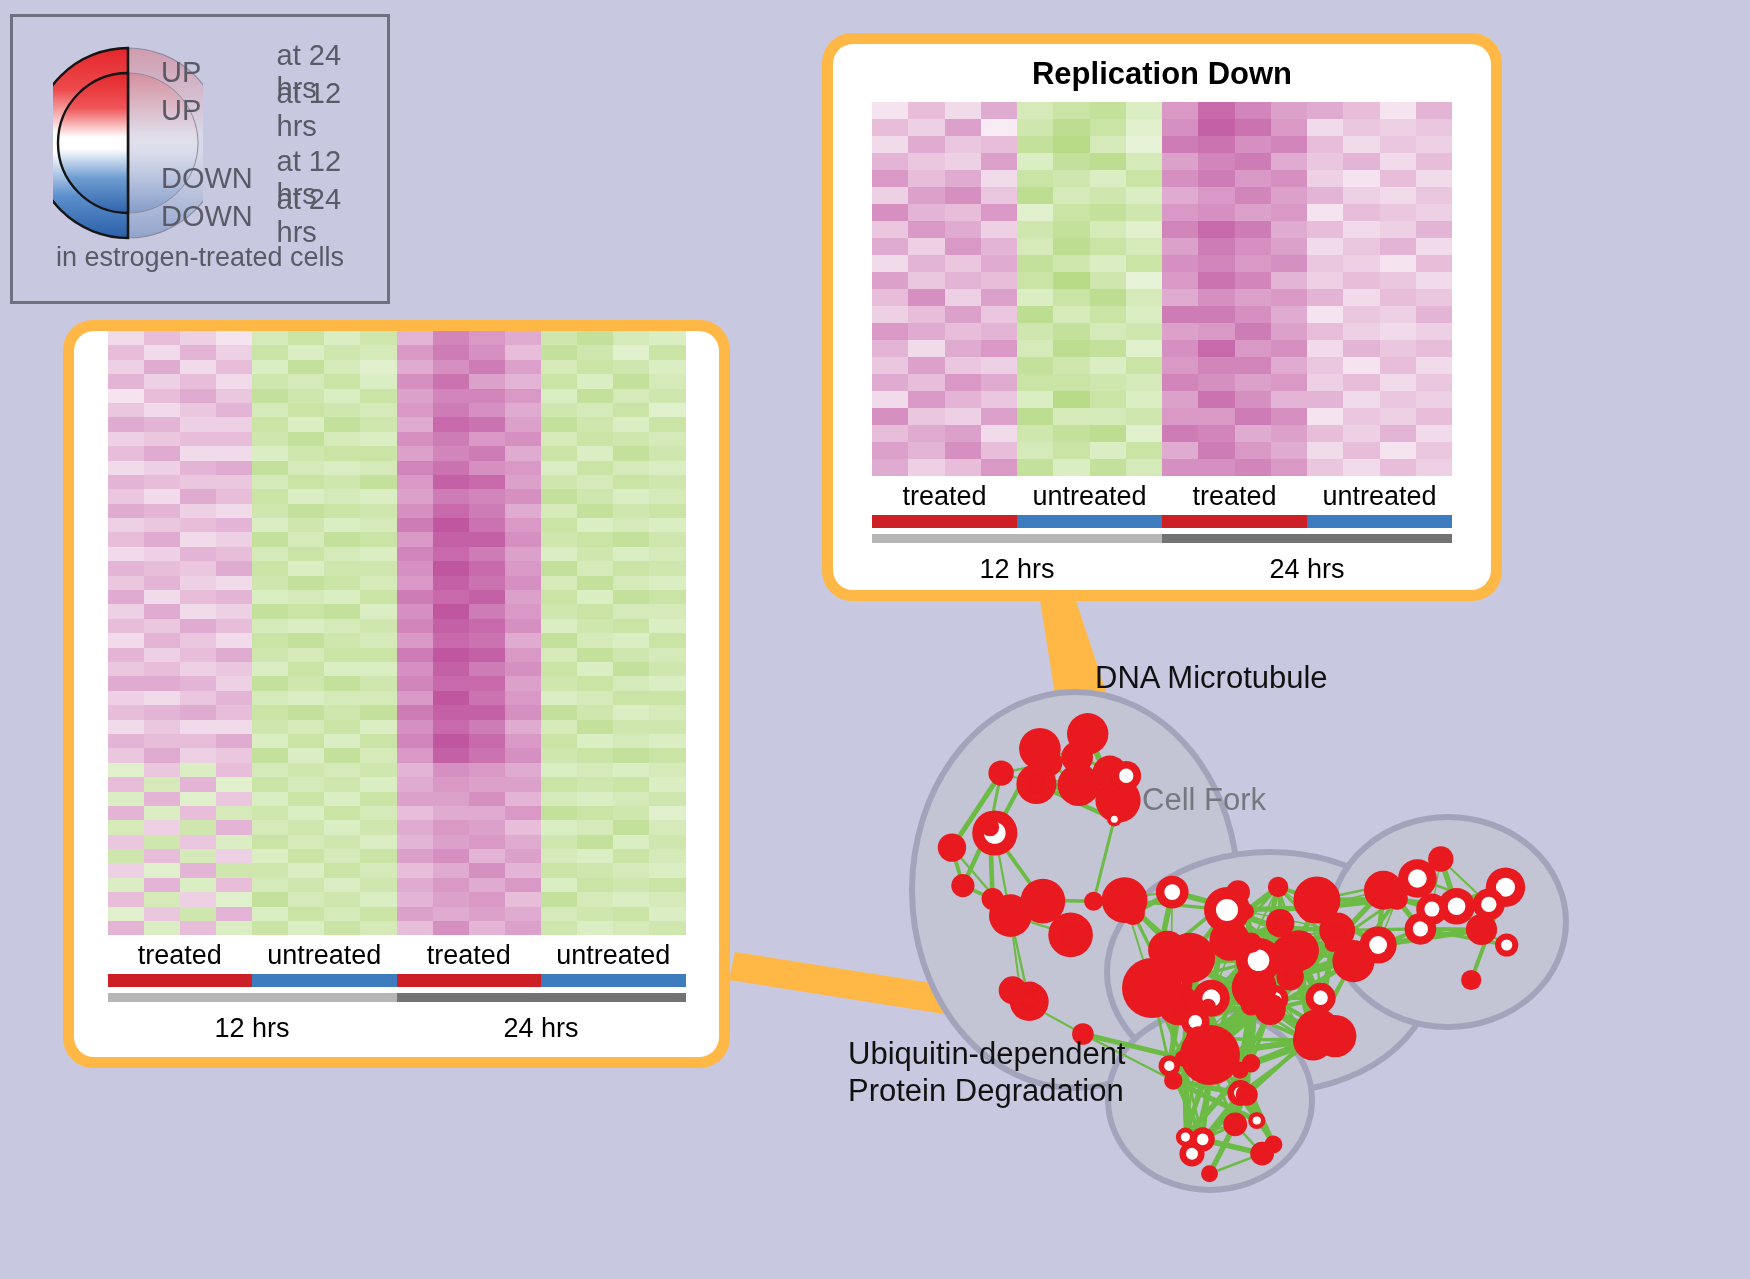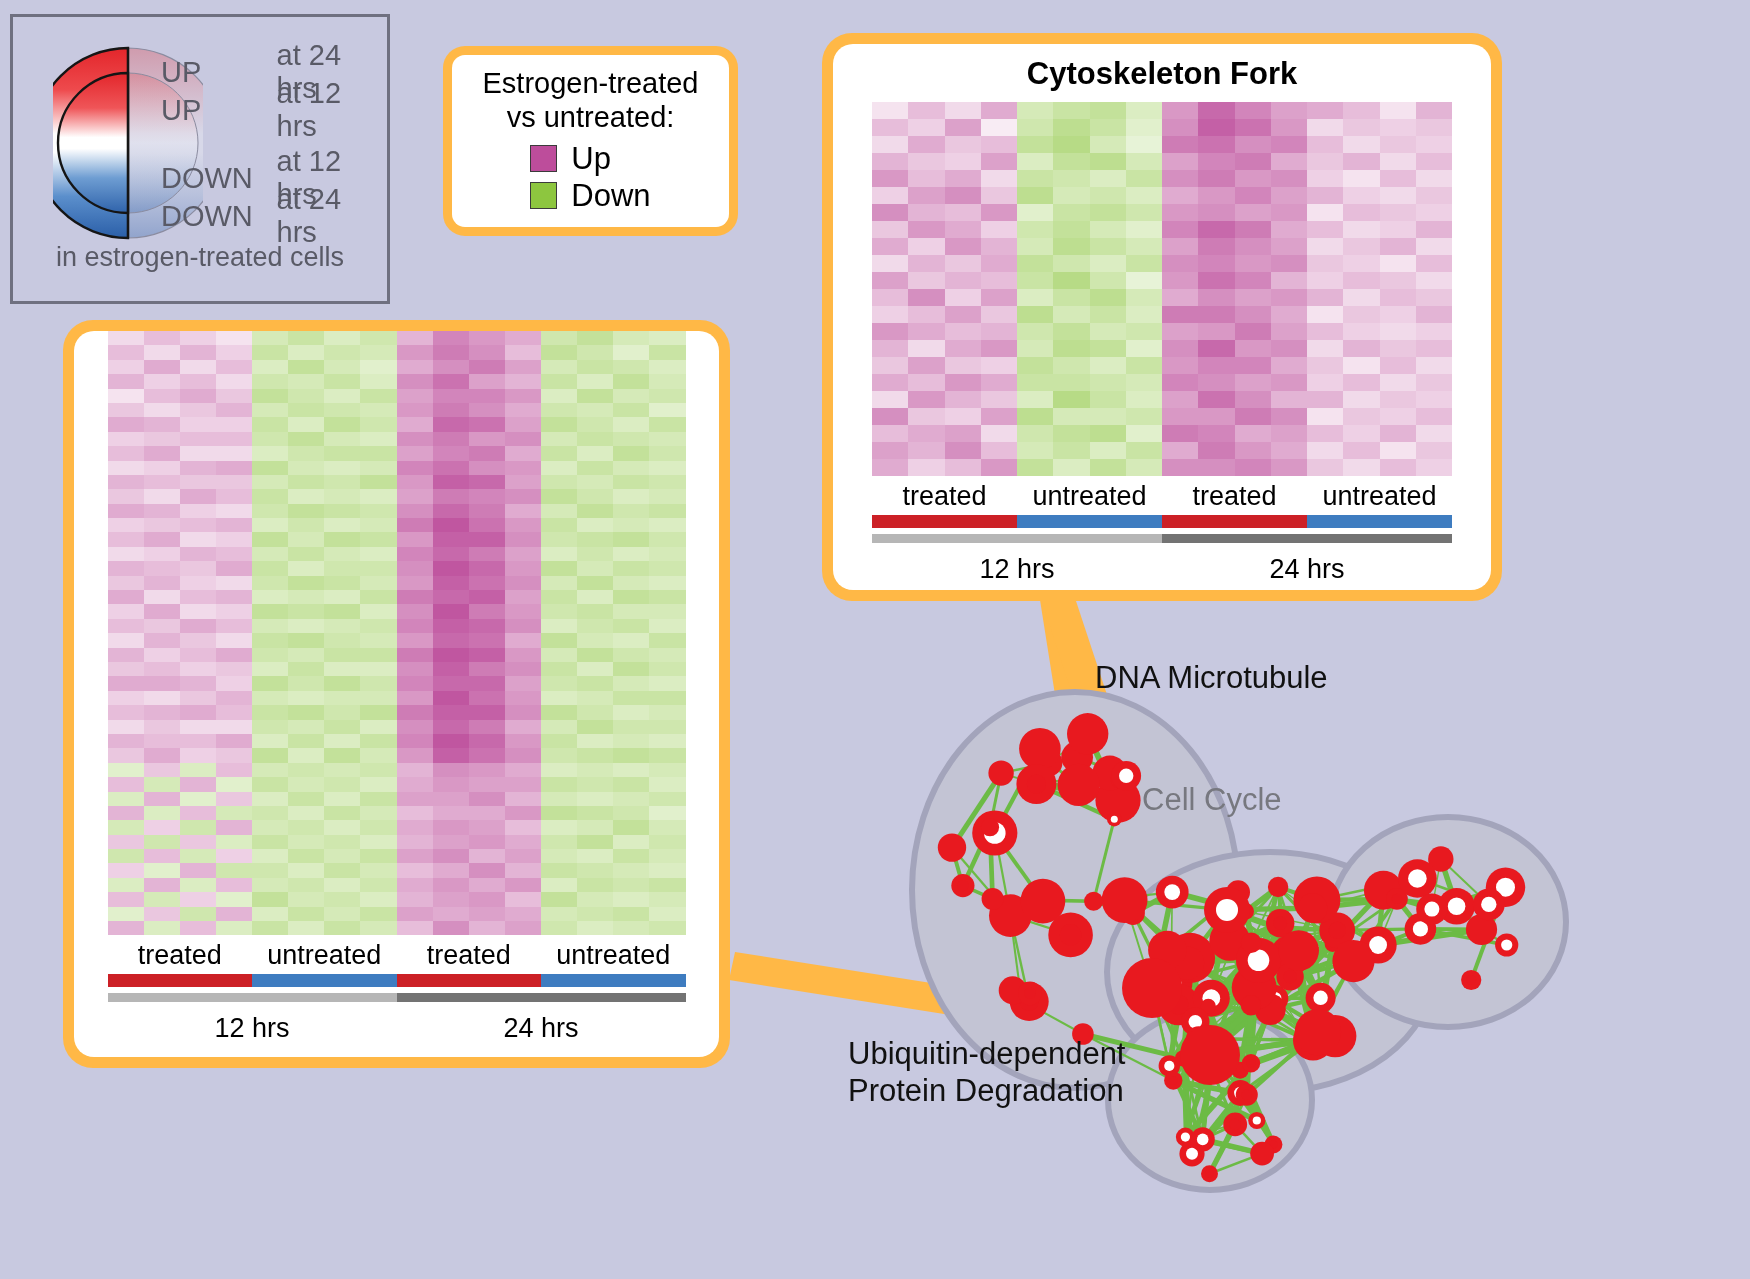--- a/index.html
+++ b/index.html
@@ -139,55 +139,37 @@
           <div class="cbar-time">at 24 hrs</div>
         </div>
       </div>
 
       <div class="cbar-foot">
         <div>in estrogen-treated cells</div>
       </div>
     </div>
   </div>
 
-  <div class="legend-card">
-    <div class="paper">
-      <div class="legend-title">
-        <div>Estrogen-treated</div>
-        <div>vs untreated:</div>
-      </div>
-      <div class="legend-items">
-        <div class="legend-item">
-          <span class="swatch" id="sw-up" style="background: rgb(189, 77, 155);"></span>
-          <span>Up</span>
-        </div>
-        <div class="legend-item">
-          <span class="swatch" id="sw-down" style="background: rgb(141, 198, 63);"></span>
-          <span>Down</span>
-        </div>
-      </div>
-    </div>
-  </div>
 
   <svg style="position:absolute;left:0;top:0;width:1750px;height:1279px;pointer-events:none;">
 
     <path d="M1040 600 L1073 600 L1150 1035 L1110 1042 Z" fill="#ffb846" transform="translate(0,0)"></path>
     <polygon points="1091,828 1153,812 1128,868" fill="#ffb846"></polygon>
 
     <path d="M735 952 L1222 1029 L1216 1057 L729 980 Z" fill="#ffb846"></path>
     <polygon points="1199,1005 1259,1046 1194,1079" fill="#ffb846"></polygon>
   </svg>
 
   <svg style="position:absolute;left:1040px;top:595px;width:160px;height:260px;pointer-events:none;" viewBox="0 0 160 260">
     <path d="M0 0 L34 0 L120 260 L84 260 Z" fill="#ffb846"></path>
   </svg>
 
   <div class="panel" id="panel-rf">
     <div class="paper">
-      <div class="panel-title">Cytoskeleton Fork</div>
+      <div class="panel-title">Replication Down</div>
       <div style="width:580px;">
         <div class="hm" id="hm-rf" style="grid-template-columns: repeat(16, 1fr); grid-auto-rows: 17px;">
             <div class="cell" style="background:rgb(245,227,239)"></div>
             <div class="cell" style="background:rgb(231,189,218)"></div>
             <div class="cell" style="background:rgb(241,218,234)"></div>
             <div class="cell" style="background:rgb(224,171,208)"></div>
             <div class="cell" style="background:rgb(213,234,184)"></div>
             <div class="cell" style="background:rgb(201,228,164)"></div>
             <div class="cell" style="background:rgb(195,225,154)"></div>
             <div class="cell" style="background:rgb(219,237,194)"></div>
@@ -1757,20 +1739,20 @@
           <circle cx="483.4" cy="544.5" r="4.3" fill="rgba(232,25,31,0.45)"></circle>
           <circle cx="383.3" cy="480.6" r="9.2" fill="#e8191f"></circle>
           <circle cx="383.3" cy="480.6" r="4.4" fill="rgba(232,25,31,0.45)"></circle>
           <circle cx="472.1" cy="553.6" r="11.9" fill="#e8191f"></circle>
           <circle cx="362.0" cy="388.0" r="30.0" fill="#e8191f"></circle>
           <circle cx="420.0" cy="455.0" r="30.0" fill="#e8191f"></circle>
         </g>
     </svg>
 
     <div class="net-label" id="lbl-dna">DNA Microtubule</div>
-    <div class="net-label" id="lbl-cc">Cell Cycle</div>
+    <div class="net-label" id="lbl-cc">Cell Fork</div>
     <div class="net-label" id="lbl-ub">
       <div>Ubiquitin-dependent</div>
       <div>Protein Degradation</div>
     </div>
   </div>
 
 </div>
 
 </body></html>

